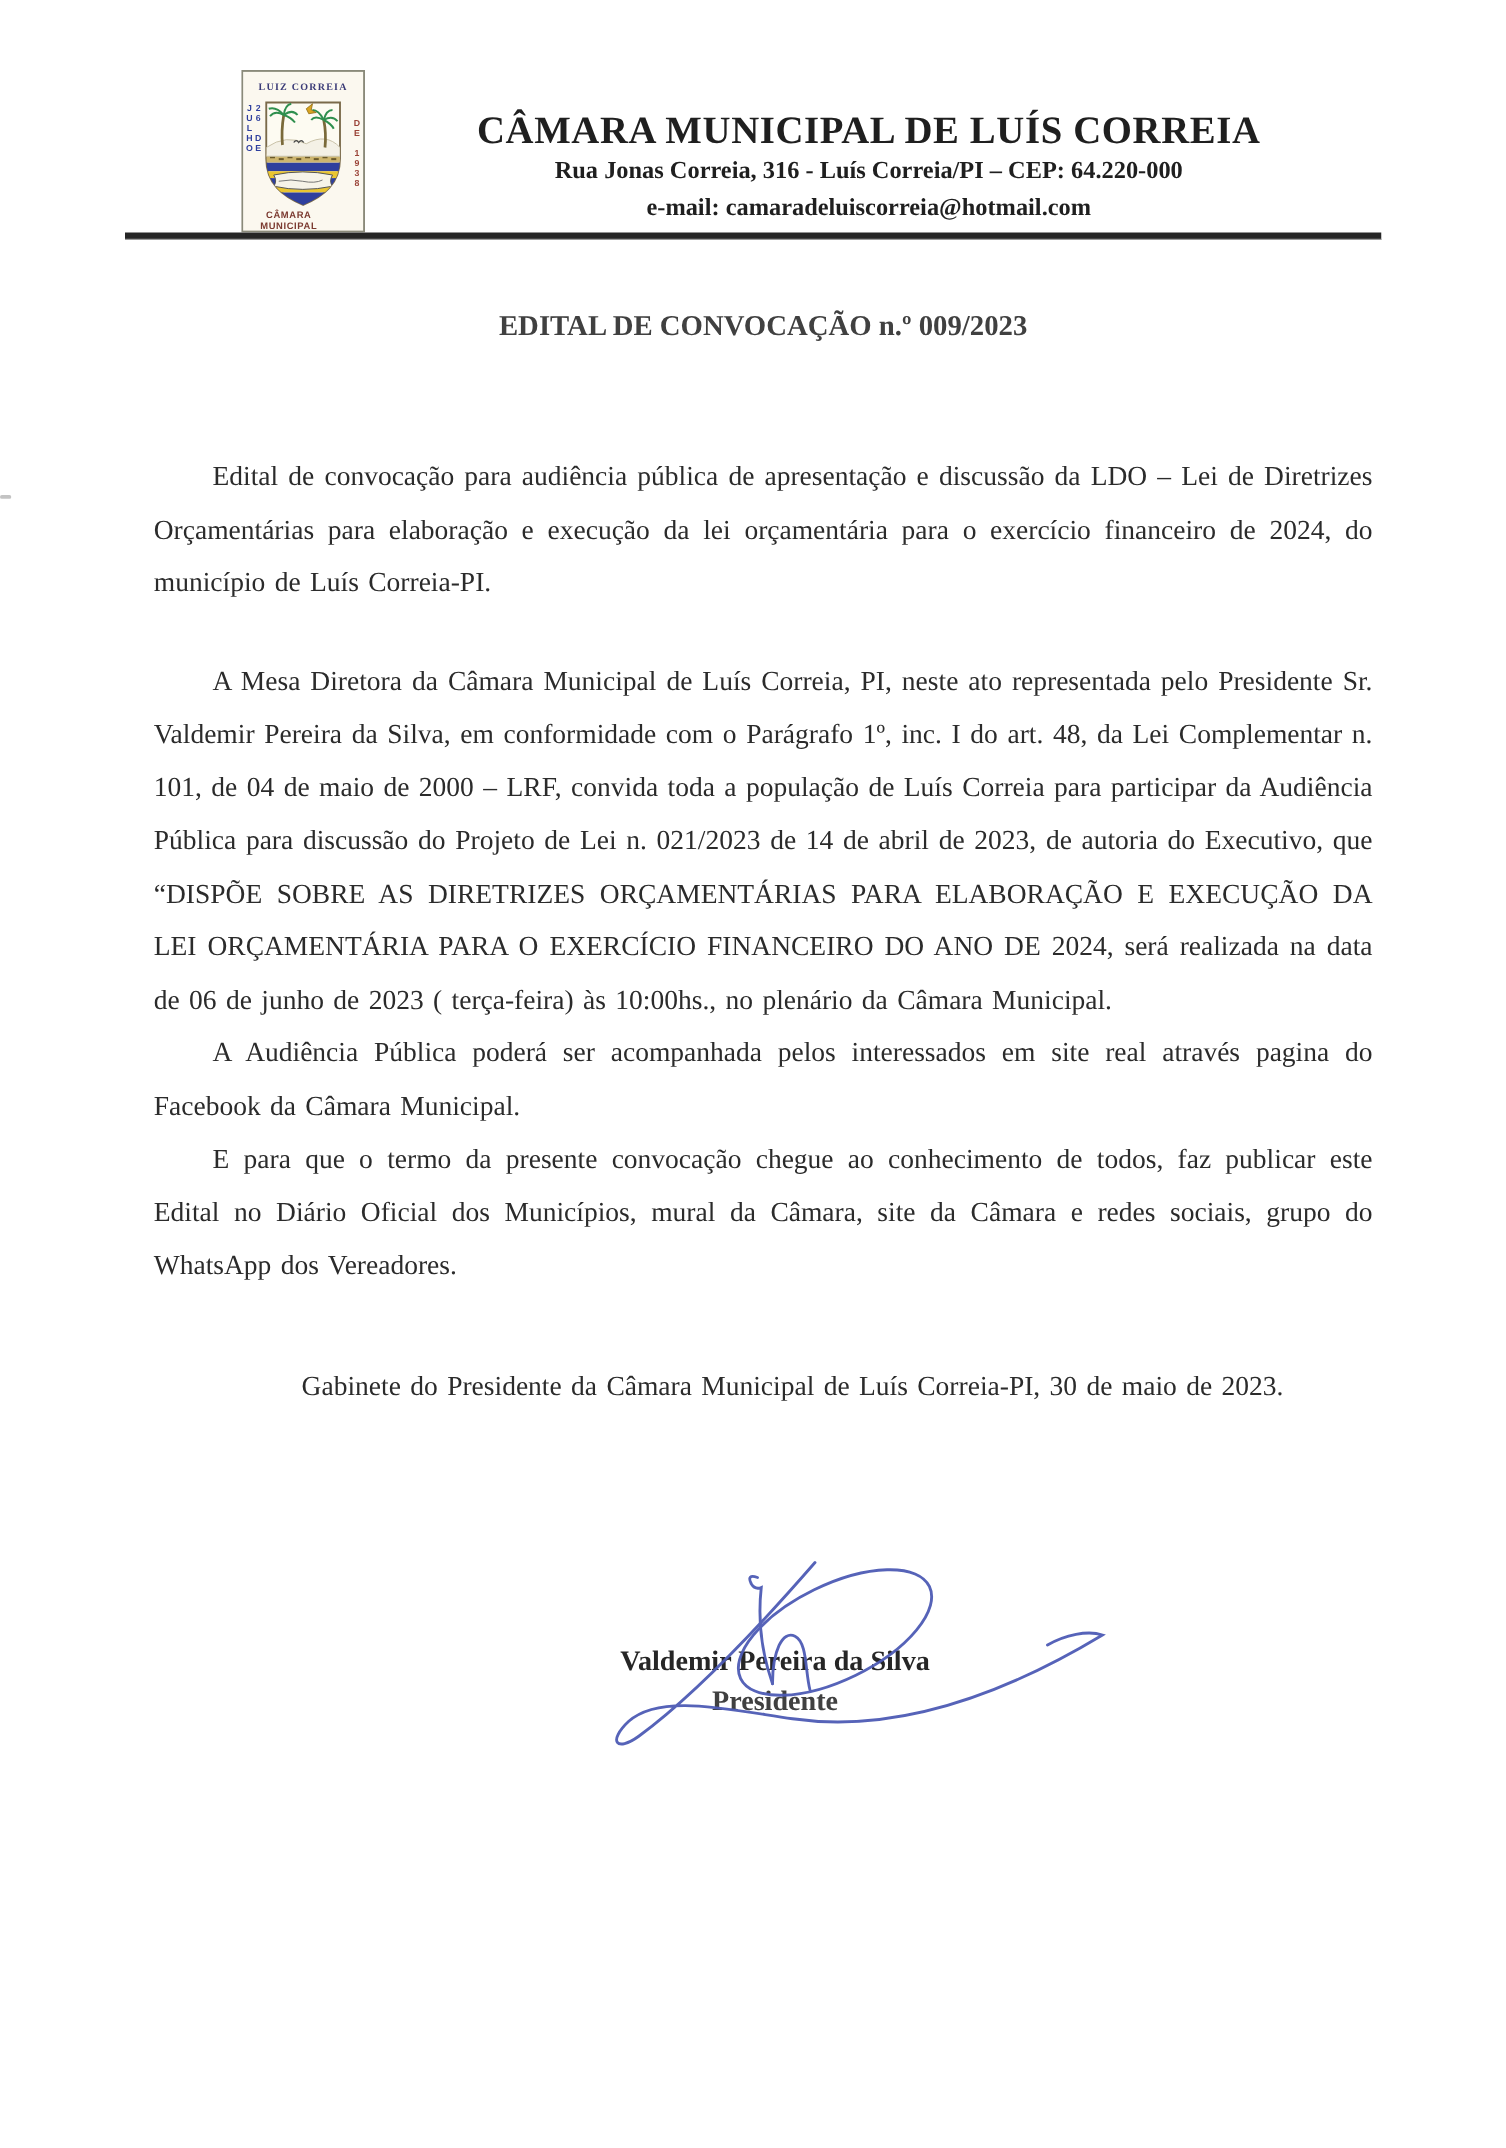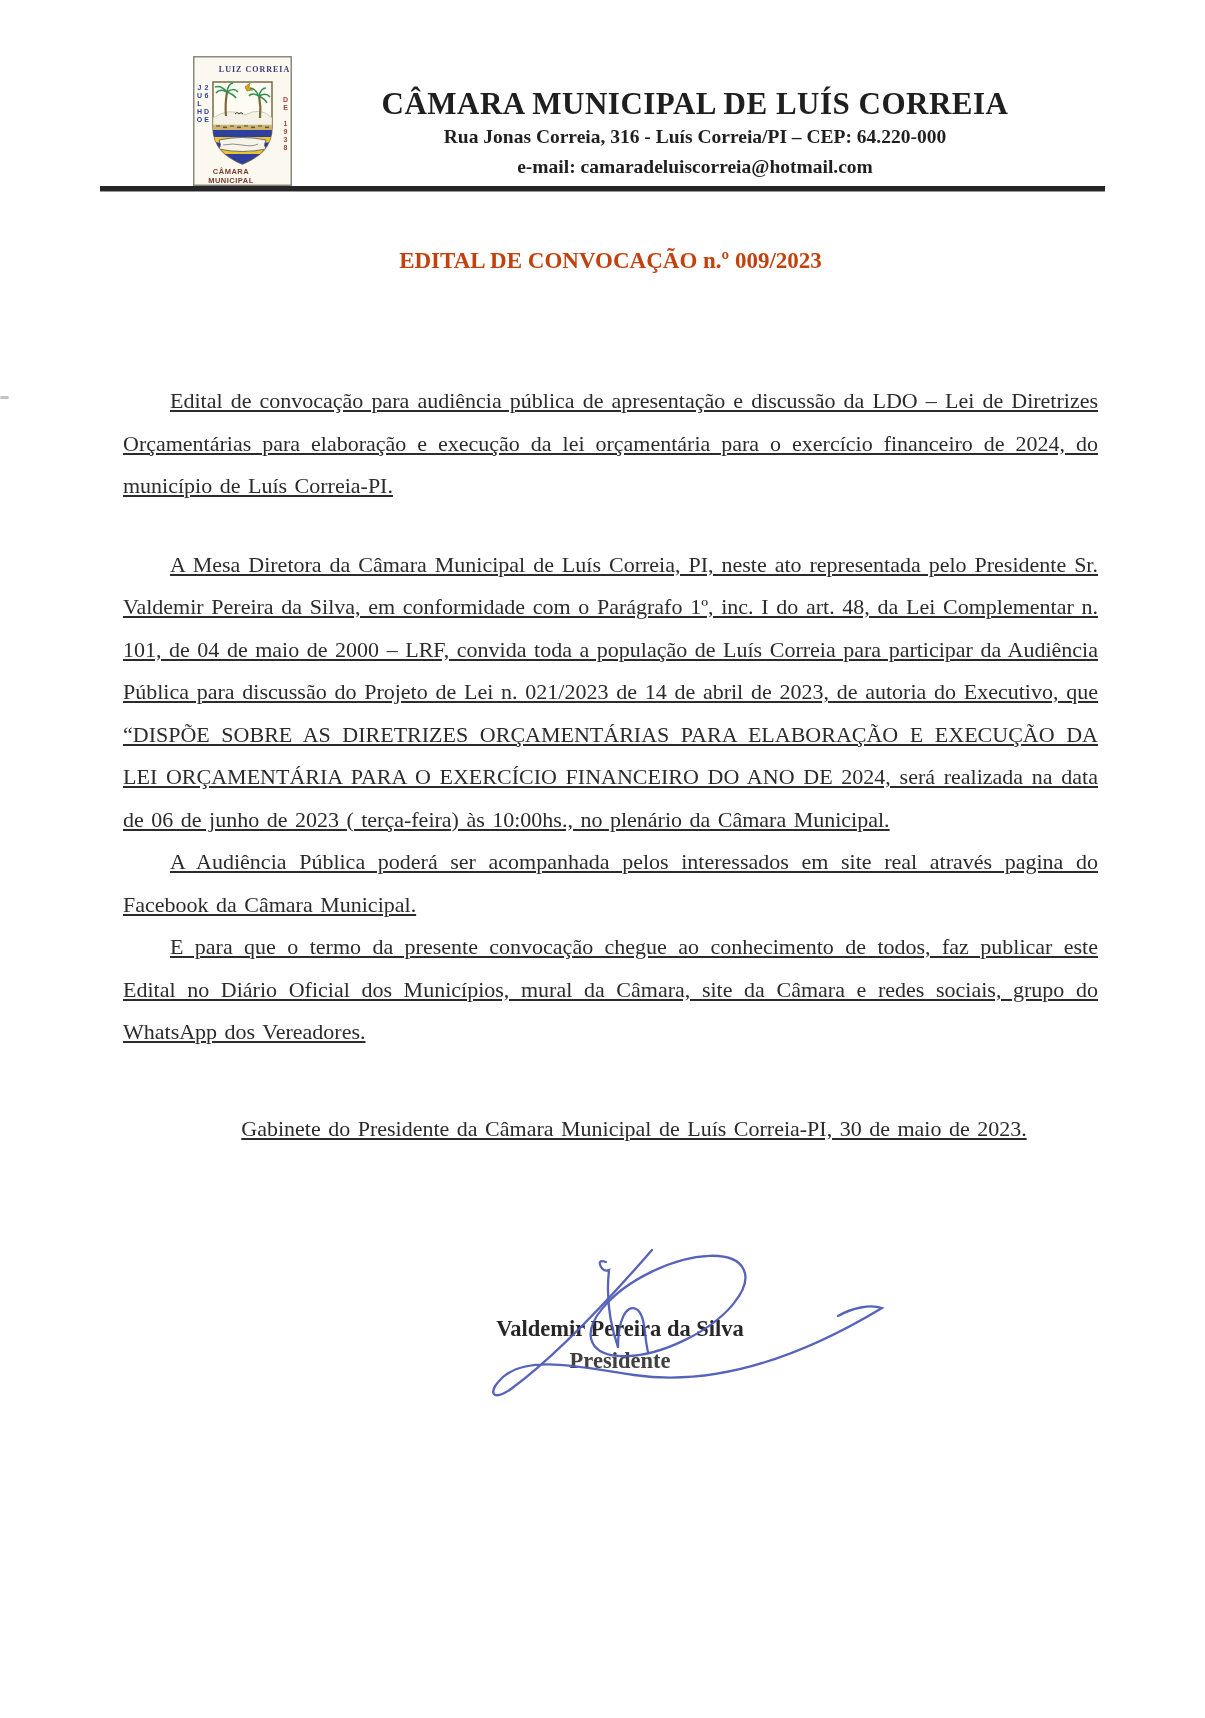--- a/index.html
+++ b/index.html
@@ -11,21 +11,21 @@
     font-family:"Liberation Serif","DejaVu Serif",serif;
     color:#2b2b2b;
     overflow:hidden;
   }
   
   .coat-of-arms{
     position:absolute;left:193px;top:56px;width:99px;height:130px;
   }
   .coat-of-arms svg{position:absolute;left:0;top:0;}
   .logo-top-label{
-    position:absolute;left:12px;top:9px;width:99px;text-align:center;
+    position:absolute;left:0;top:9px;width:99px;text-align:center;
     font-size:8px;font-weight:bold;letter-spacing:1px;color:#3b3b77;
   }
   .logo-bottom-label{
     position:absolute;left:0;top:111px;width:76px;text-align:center;
     font-size:7.5px;font-weight:bold;letter-spacing:.5px;color:#7b3a30;
     font-family:"Liberation Sans","DejaVu Sans",sans-serif;
   }
   .logo-side{
     position:absolute;top:28px;height:80px;
     writing-mode:vertical-rl;text-orientation:upright;
@@ -44,25 +44,25 @@
   .header-line{font-size:19.5px;line-height:30px;}
 
   .header-divider{
     position:absolute;left:100px;top:186px;width:1005px;height:5px;
     background:#262626;border-bottom:1px solid #9a9a9a;
   }
 
   
   .doc-title{
     position:absolute;left:123px;top:248px;width:975px;
-    text-align:center;font-weight:bold;font-size:23px;color:#c2410c;
+    text-align:center;font-weight:bold;font-size:23px;color:#404040;
   }
   .doc-body{
-    position:absolute;left:123px;top:380px;width:975px;
-    font-size:22px;line-height:42.5px;text-align:justify;word-spacing:2px;text-decoration:underline;
+    position:absolute;left:123px;top:360px;width:975px;
+    font-size:22px;line-height:42.5px;text-align:justify;word-spacing:2px;
   }
   .doc-body p{margin:0;text-indent:47px;}
   .doc-body p.para-first{margin-bottom:36px;}
   .closing-line{
     margin-top:54px !important;text-indent:74px;text-align:center;
   }
 
   
   .signature-block{position:absolute;left:0;top:0;width:100%;height:100%;pointer-events:none;}
   .signatory-name{

